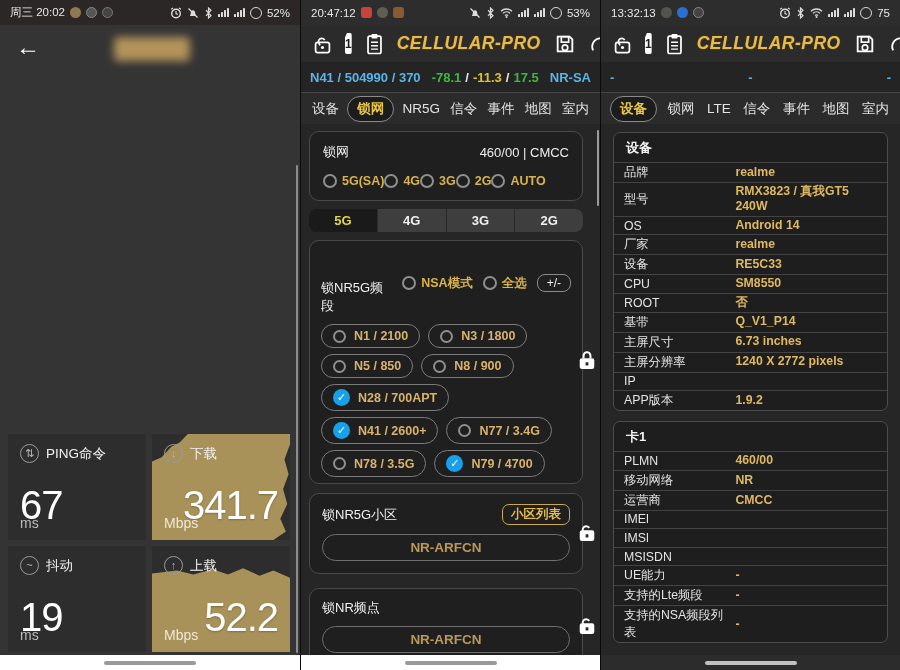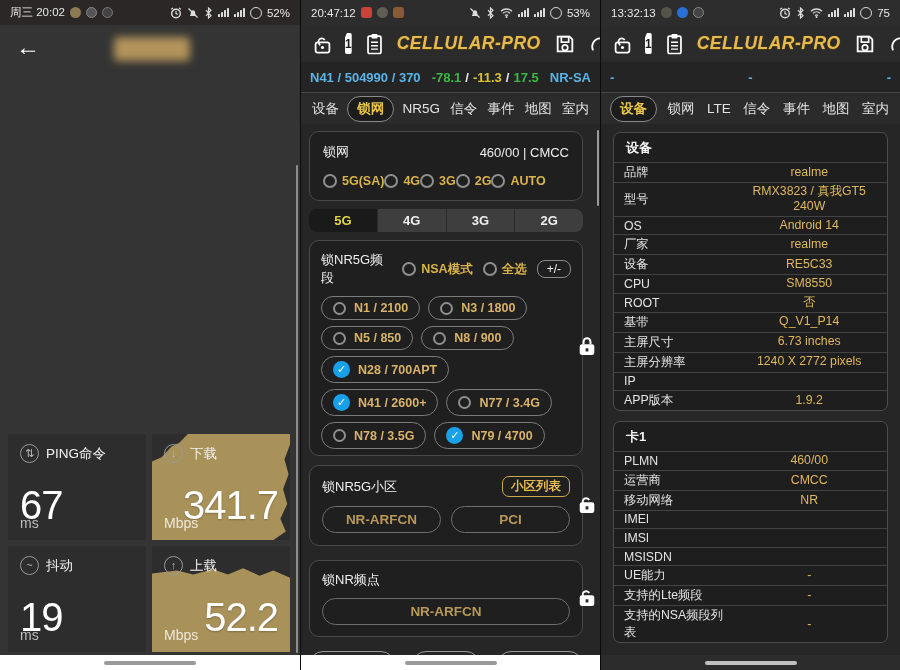--- a/index.html
+++ b/index.html
@@ -65,21 +65,21 @@
   .radio-row { display:flex; align-items:center; margin-top:13px; }
   .radio-item { display:inline-flex; align-items:center; gap:5px; cursor:pointer; }
   .radio-circle { width:14px; height:14px; border:2px solid #8f8f8f; border-radius:50%; display:inline-block; flex:0 0 14px; }
   .radio-label { color:#d9b34c; font-size:12.5px; font-weight:bold; }
   .segmented { display:flex; margin-top:8px; border-radius:8px; overflow:hidden; height:23px; }
   .seg { flex:1; background:#3e3e3e; color:#f0f0f0; font-size:13px; font-weight:bold; border:none; border-right:1px solid #2a2a2a; cursor:pointer; font-family:inherit; }
   .seg:last-child { border-right:none; }
   .seg.active { background:#1a1a1a; color:#e0d54c; }
   .bandcard { margin-top:8px; padding:10px 11px 6px; }
   .band-head { display:flex; align-items:center; gap:10px; }
-  .band-head .card-title { flex:1; }
+  .band-head .card-title { flex:1;margin-top:28px; }
   .pm-btn { background:none; border:1.5px solid #8a8a8a; border-radius:8px; color:#f0f0f0; font-size:12px; padding:1px 9px; cursor:pointer; font-family:inherit; }
   .pills { margin-top:9px; display:flex; flex-wrap:wrap; gap:6px 8px; }
   .pill { display:inline-flex; align-items:center; gap:8px; border:1.5px solid #7c7c7c; border-radius:15px; padding:4px 11px; background:none; cursor:pointer; font-family:inherit; }
   .pill .radio-circle { width:13px; height:13px; flex-basis:13px; }
   .pill-label { color:#d9b36a; font-size:12.5px; font-weight:bold; white-space:nowrap; }
   .check { width:17px; height:17px; border-radius:50%; background:#18a0e8; color:#fff; font-size:11px; display:inline-flex; align-items:center; justify-content:center; flex:0 0 17px; font-weight:bold; }
   .card-lock { position:absolute; right:-15px; top:50%; transform:translateY(-50%); }
   .cellcard { margin-top:9px; padding:10px 12px 12px; }
   .cellcard .head { display:flex; justify-content:space-between; align-items:center; }
   .list-btn { background:none; border:1.5px solid #caa84e; border-radius:7px; color:#e2ba50; font-size:12.5px; font-weight:bold; padding:1px 8px; cursor:pointer; font-family:inherit; }
@@ -89,21 +89,21 @@
   .actions { display:flex; justify-content:space-between; margin-top:14px; }
   .action-btn { background:none; border:1.6px solid #9a9a9a; border-radius:16px; color:#f5f5f5; font-size:13.5px; font-weight:bold; padding:4px 15px; cursor:pointer; font-family:inherit; white-space:nowrap; }
   .mid-scrollbar { position:absolute; right:1px; top:130px; width:2px; height:76px; background:#9a9a9a; border-radius:1px; }
   .cell-navbar { position:absolute; left:0; right:0; bottom:0; height:15px; background:#fff; display:flex; align-items:center; justify-content:center; }
 
   
   .tablecard { background:#1e1e1e; border:1px solid #4c4c4c; border-radius:7px; overflow:hidden; margin-bottom:10px; }
   .table-title { color:#f2f2f2; font-size:13px; font-weight:bold; padding:6px 12px 5px; }
   .t-row { display:flex; align-items:center; border-top:1px solid #434343; min-height:18.6px; padding:1px 0; }
   .t-label { flex:1; color:#e4e4e4; font-size:12.3px; padding-left:10px; }
-  .t-value { width:57%; text-align:center; color:#dfb85f; font-size:12.3px; font-weight:normal; line-height:1.25; padding:0 4px; }
+  .t-value { width:57%; color:#dfb85f; font-size:12.3px; font-weight:bold; line-height:1.25; padding:0 4px; }
   .redact { height:12px; border-radius:2px; margin:0 auto; filter:blur(2.5px); }
   .redact.gold { width:112px; background:#bb9a58; }
   .redact.gray { width:92px; background:#9f9f9f; }
   .right-navbar { position:absolute; left:0; right:0; bottom:0; height:15px; background:#2c2c2c; display:flex; align-items:center; justify-content:center; }
   .right-navbar .nav-handle { background:#c0c0c0; }
 </style>
 </head>
 <body>
 
 <div class="screen">
@@ -384,21 +384,20 @@
             </svg></span>
       </div>
 
       <div class="card cellcard">
         <div class="head">
           <span class="card-title">锁NR5G小区</span>
           <button class="list-btn">小区列表</button>
         </div>
         <div class="wide-pills">
           <button class="wide-pill">NR-ARFCN</button>
-          <button class="wide-pill">PCI</button>
         </div>
         <span class="card-lock"><svg width="20" height="25" viewBox="0 0 22 26">
               <rect x="3" y="11" width="16" height="12" rx="2.5" fill="#fff"></rect>
               <rect x="9.5" y="15.5" width="3" height="3.5" fill="#262626"></rect>
               <path d="M7.2 11V8.2a3.8 3.8 0 0 1 7.6 0" fill="none" stroke="#fff" stroke-width="2.2" transform="rotate(-30 14.8 11)"></path>
             </svg></span>
       </div>
 
       <div class="card freqcard">
         <div class="head">
@@ -572,28 +571,28 @@
             <span class="t-value">1.9.2</span>
           </div>
         </div>
       <div class="tablecard" id="sim-table">
           <div class="table-title">卡1</div>
           <div class="t-row">
             <span class="t-label">PLMN</span>
             <span class="t-value">460/00</span>
           </div>
           <div class="t-row">
+            <span class="t-label">移动网络</span>
+            <span class="t-value">NR</span>
+          </div>
+          <div class="t-row">
             <span class="t-label">运营商</span>
             <span class="t-value">CMCC</span>
           </div>
           <div class="t-row">
-            <span class="t-label">移动网络</span>
-            <span class="t-value">NR</span>
-          </div>
-          <div class="t-row">
             <span class="t-label">IMEI</span>
             <span class="t-value"><span class="redact gold"></span></span>
           </div>
           <div class="t-row">
             <span class="t-label">IMSI</span>
             <span class="t-value"></span>
           </div>
           <div class="t-row">
             <span class="t-label">MSISDN</span>
             <span class="t-value"></span>

